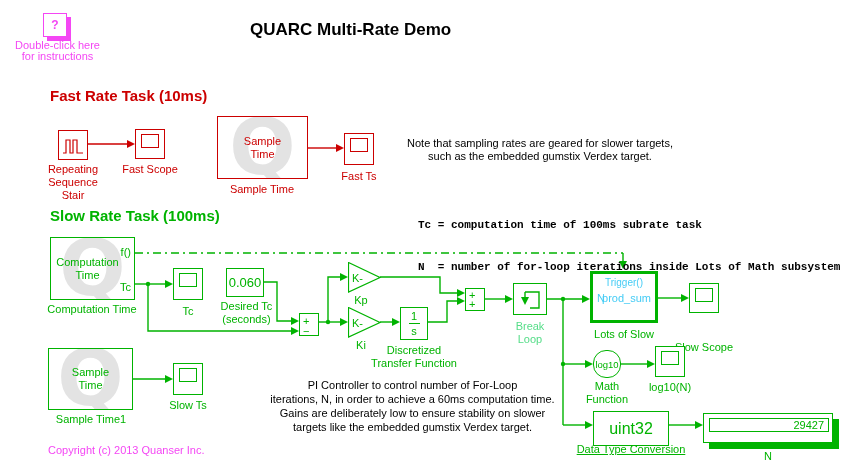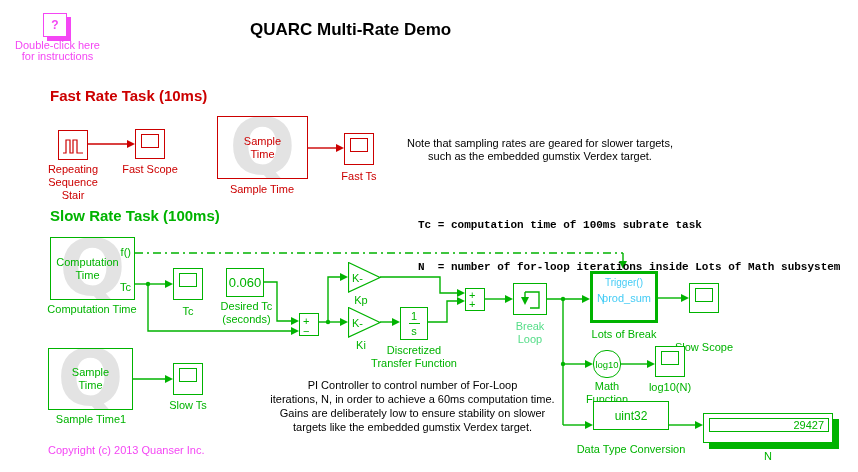--- a/index.html
+++ b/index.html
@@ -232,44 +232,44 @@
   <div class="lbl bl-lbl" style="left:500px;top:320px;width:60px;">
     <div>Break</div>
     <div>Loop</div>
   </div>
 
   <div class="blk b-green thick" style="left:590px;top:271px;width:68px;height:52px;">
     <div class="port cyan-t" style="left:0;right:0;top:3px;text-align:center;font-size:10px;">Trigger()</div>
     <span class="port cyan-t" style="left:4px;top:19px;">N</span>
     <span class="port cyan-t" style="right:4px;top:19px;">prod_sum</span>
   </div>
-  <div class="lbl green-t" style="left:574px;top:328px;width:100px;">Lots of Break</div>
+  <div class="lbl green-t" style="left:574px;top:328px;width:100px;">Lots of Slow</div>
 
   <div class="blk b-green" style="left:689px;top:283px;width:30px;height:30px;">
     <div class="screen"></div>
   </div>
   <div class="lbl green-t" style="left:664px;top:317px;width:80px;margin-top:24px;">Slow Scope</div>
 
   <div class="blk b-green" style="left:593px;top:350px;width:28px;height:28px;display:flex;align-items:center;justify-content:center;font-size:9.5px;border-radius:13px;">
     <span>log10</span>
   </div>
   <div class="lbl green-t" style="left:577px;top:380px;width:60px;">
     <div>Math</div>
     <div>Function</div>
   </div>
 
   <div class="blk b-green" style="left:655px;top:346px;width:30px;height:31px;">
     <div class="screen"></div>
   </div>
   <div class="lbl green-t" style="left:630px;top:381px;width:80px;">log10(N)</div>
 
-  <div class="blk b-green" style="left:593px;top:401px;width:76px;height:29px;display:flex;align-items:center;justify-content:center;font-size:12px;">
+  <div class="blk b-green" style="left:593px;top:411px;width:76px;height:35px;display:flex;align-items:center;justify-content:center;font-size:16px;">
     <span>uint32</span>
   </div>
-  <div class="lbl green-t" style="left:571px;top:443px;width:120px;">Data Type Conversion</div>
+  <div class="lbl green-t" style="left:571px;top:443px;width:120px;text-decoration:underline;">Data Type Conversion</div>
 
   <div class="shadow-grn" style="left:709px;top:419px;width:130px;height:30px;"></div>
   <div class="blk b-green" style="left:703px;top:413px;width:130px;height:30px;">
     <div class="disp-inner green-t">29427</div>
   </div>
   <div class="lbl green-t" style="left:728px;top:450px;width:80px;">N</div>
 
   <div class="blk b-green" style="left:48px;top:348px;width:85px;height:62px;overflow:hidden;">
     <div class="qwm">Q</div>
     <div class="btext green-t">

